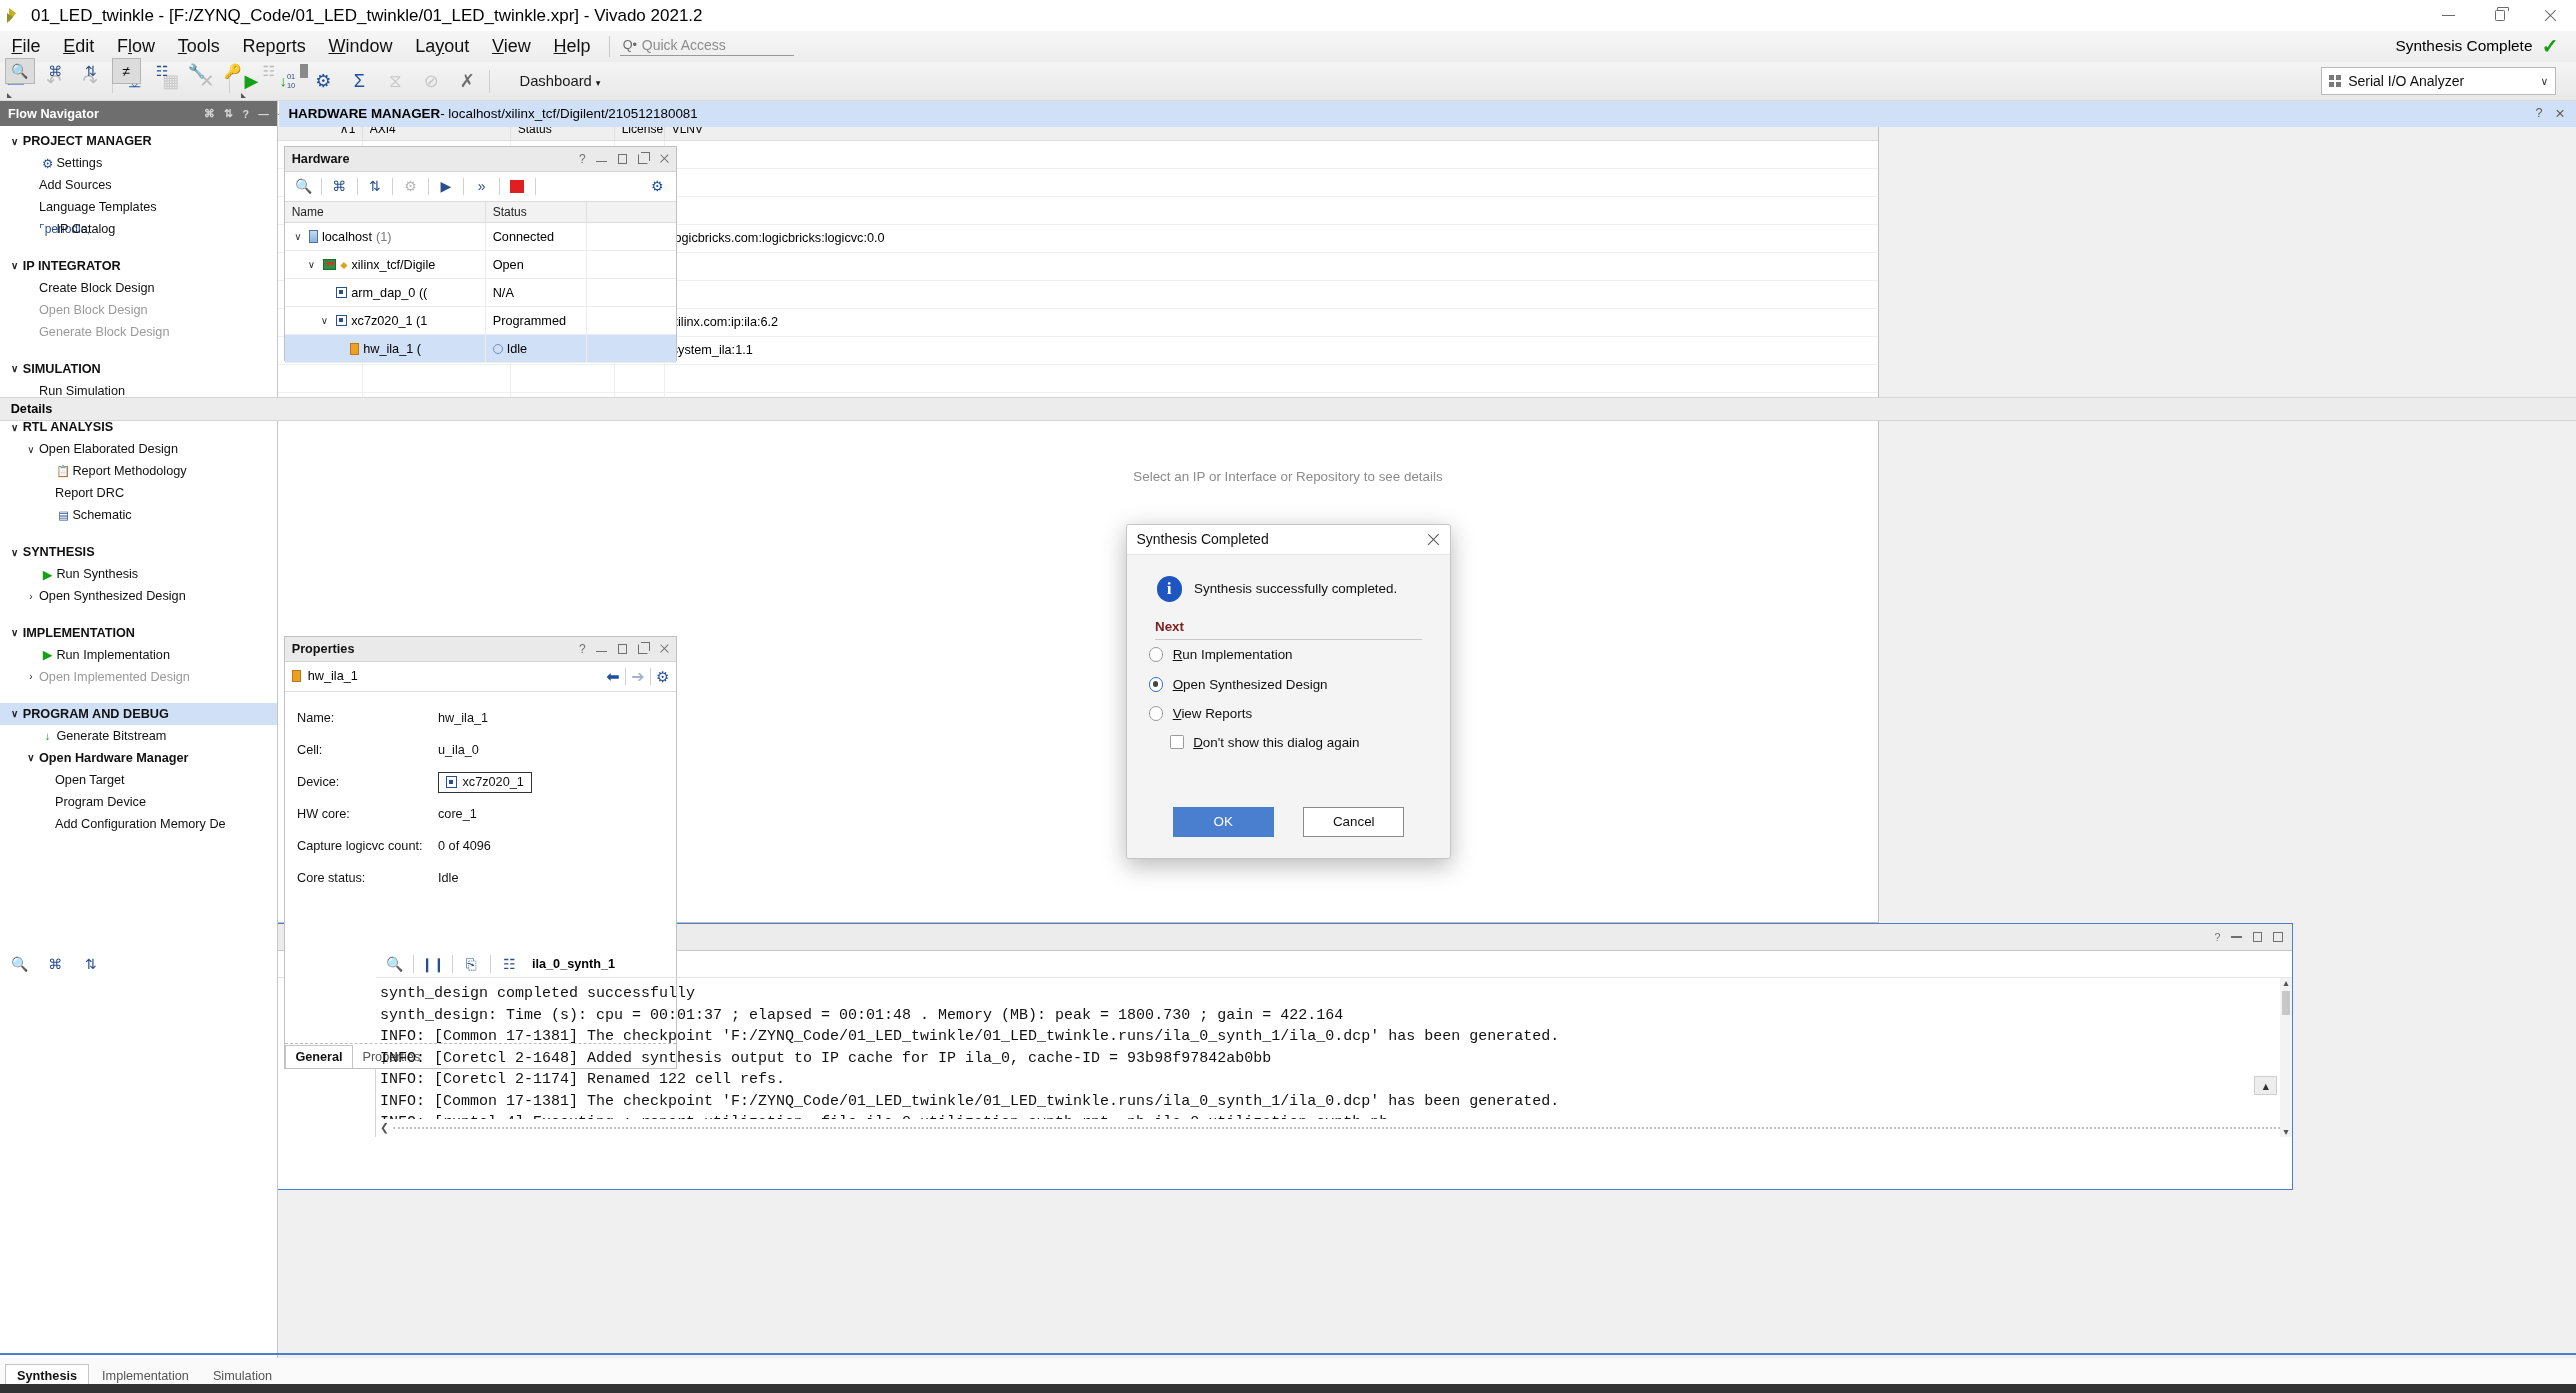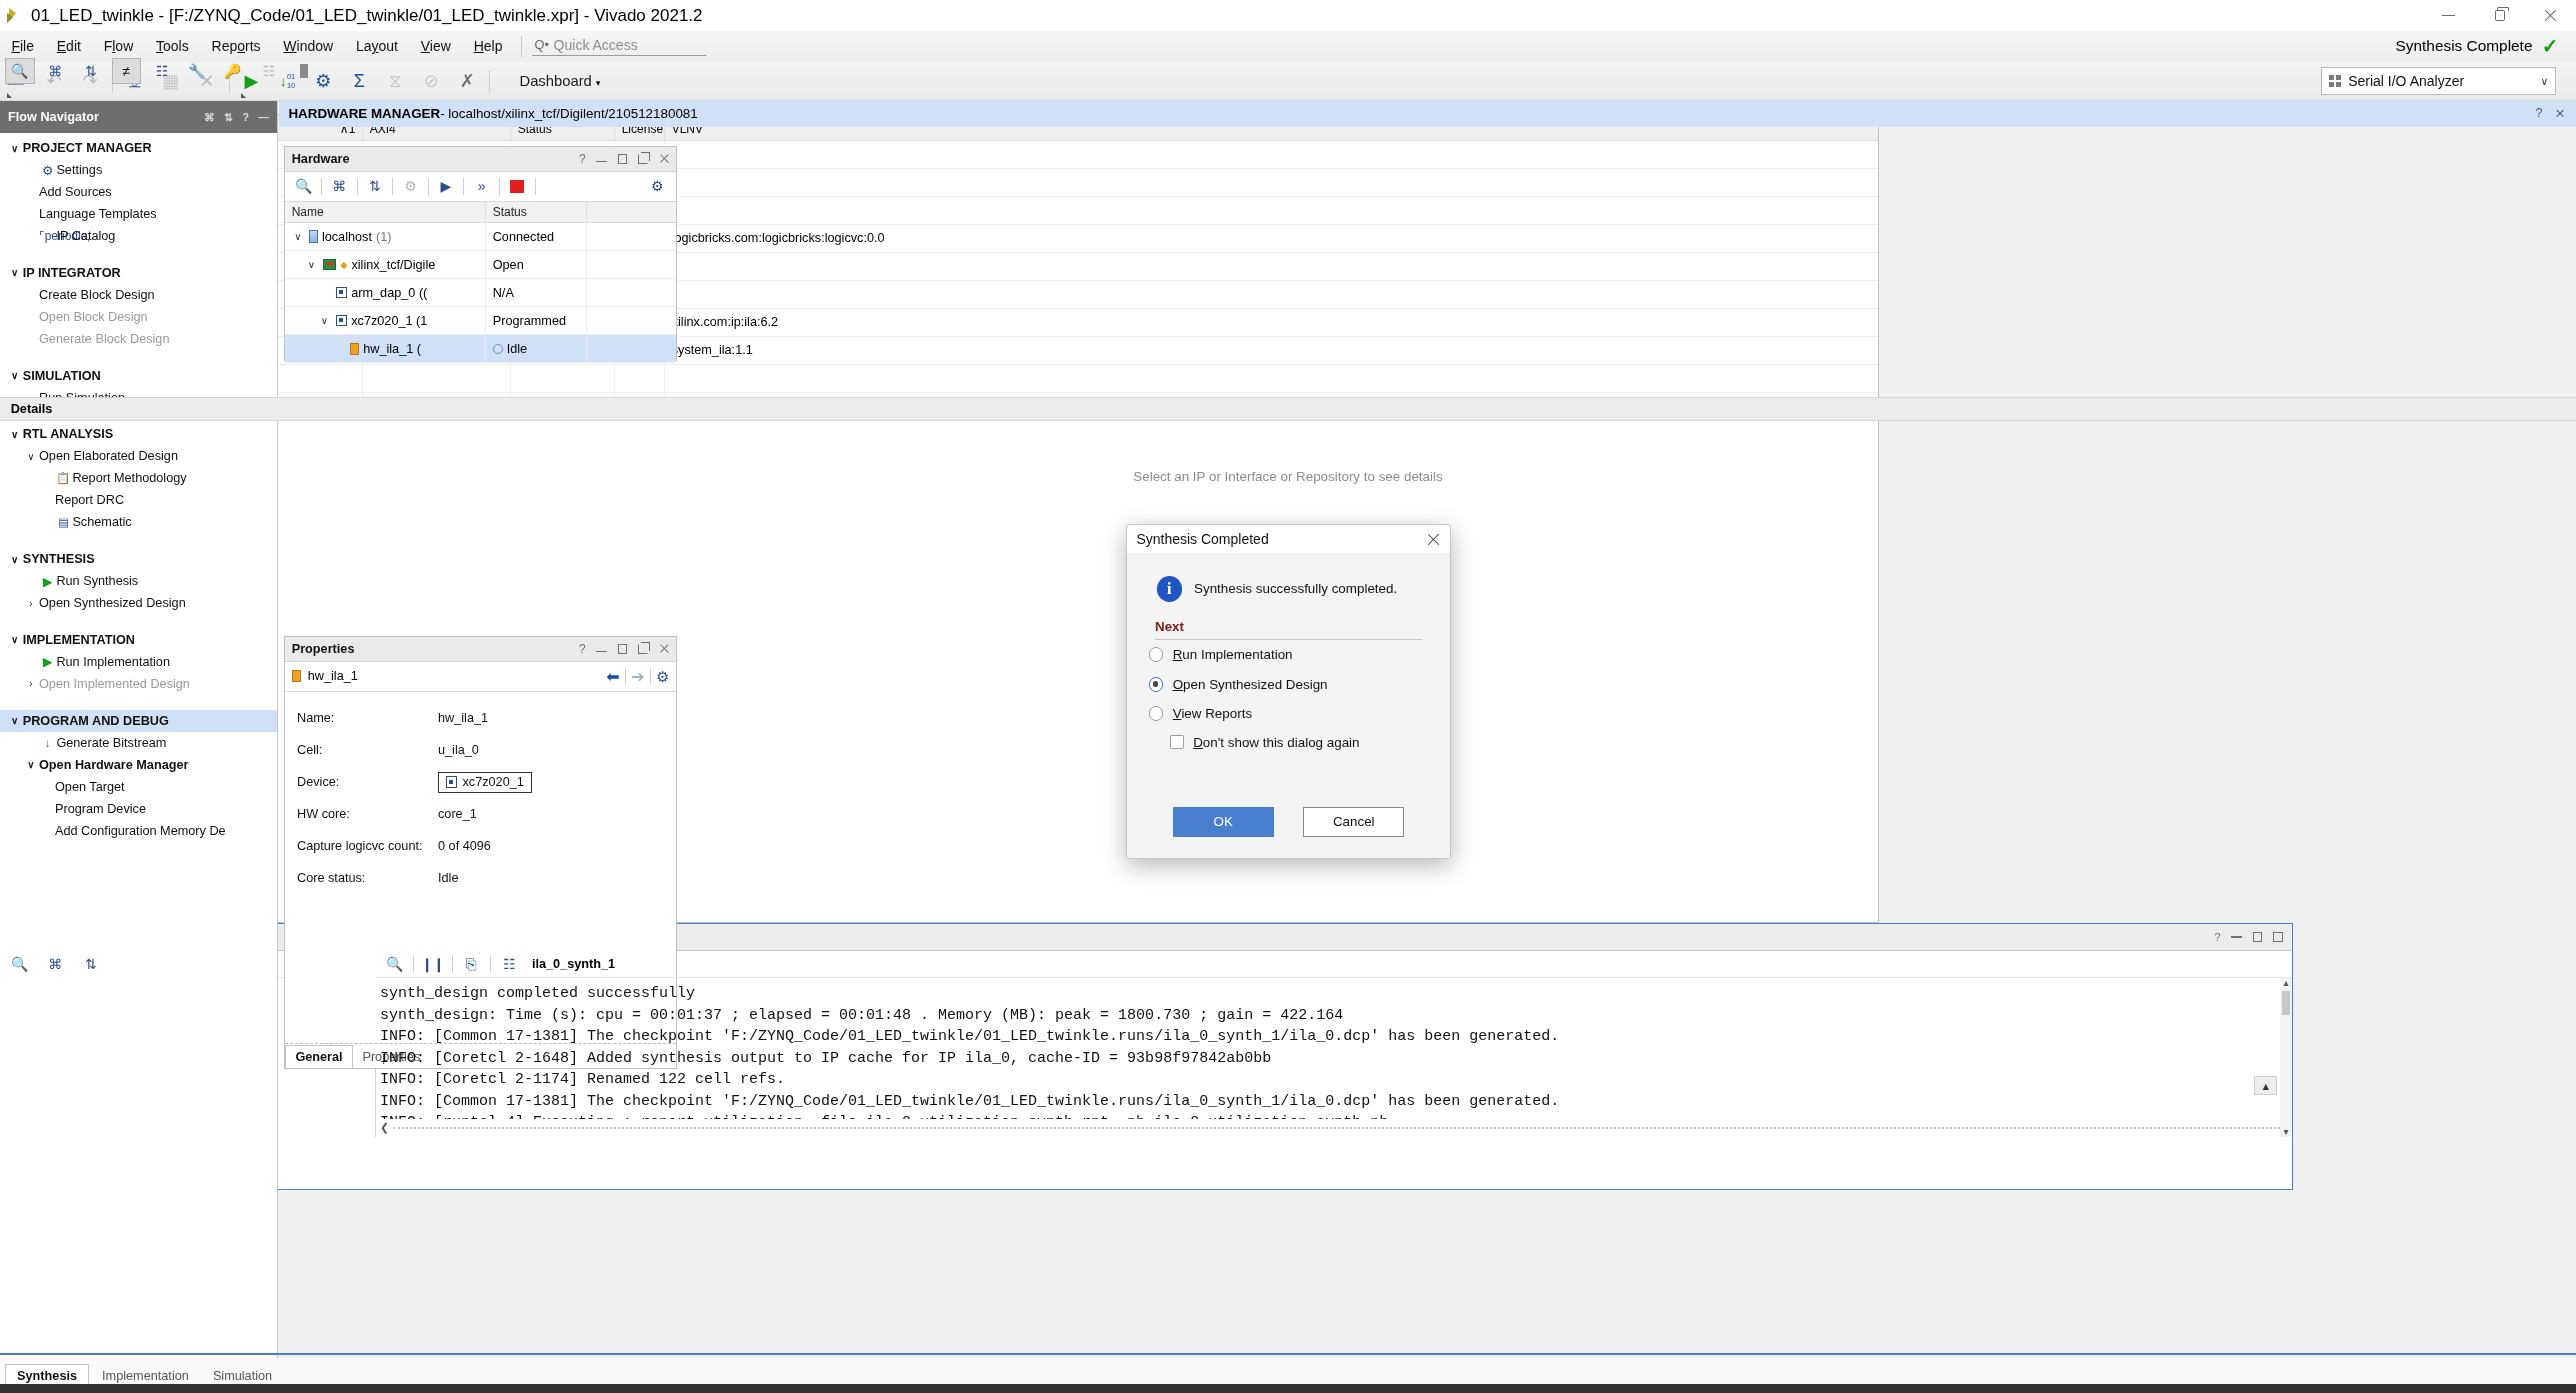--- a/index.html
+++ b/index.html
@@ -42,21 +42,21 @@
   .glyph-close::before,.glyph-close::after{content:"";position:absolute;left:0;top:6.7px;width:14.8px;height:1.3px;background:#6b6b6b;}
   .glyph-close::before{transform:rotate(45deg);} .glyph-close::after{transform:rotate(-45deg);}
 
   
   #menubar {
     position: absolute; left: 0; top: 31px; width: 2576px; height: 31.5px;
     background: linear-gradient(#f6f6f6, #ededed);
     display: flex; align-items: center;
     border-bottom: 0.7px solid #e2e2e2;
   }
-  .menu-item { font-size: 14px; color: #111; padding: 2.7px 11.4px; white-space: nowrap; cursor: default; }
+  .menu-item { font-size: 18px; color: #111; padding: 2.7px 11.4px; white-space: nowrap; cursor: default; }
   .menu-item u { text-decoration: underline; }
   #menu-sep { width: 0.7px; height: 21.5px; background: #c9c9c9; margin: 0 6.7px; }
   #quick-access {
     display: flex; align-items: center; gap: 4.7px;
     border-bottom: 0.7px solid #9a9a9a; padding: 1.3px 2.7px 2px 2.7px;
     min-width: 174px; margin-left: 4px;
   }
   #quick-access .qa-mag { font-size: 12.7px; color: #6a6a6a; }
   #quick-access .qa-ph { font-size: 14px; color: #8c8c8c; }
   #synth-complete { margin-left: auto; display: flex; align-items: center; gap: 9.4px; margin-right: 17.4px; }
@@ -82,21 +82,21 @@
   #flowsel .fs-caret { margin-left: auto; font-size: 10.7px; color:#333; }
   .grid-icon { display: inline-grid; grid-template-columns: 5.4px 5.4px; grid-template-rows: 4.7px 4.7px; gap: 2px; }
   .grid-icon i { background: #7a7a7a; display: block; }
 
   
   #flownav {
     position: absolute; left: 0; top: 101px; width: 278px; height: 1292px;
     background: #ffffff; border-right: 0.7px solid #c6c6c6;
   }
   #flownav-header {
-    height: 32px; background: #6e6e6e; color: #fff; display: flex; align-items: center;
+    height: 25px; background: #6e6e6e; color: #fff; display: flex; align-items: center;
     padding-left: 8px; font-size: 12.7px; font-weight: bold; justify-content: flex-end;
   }
   #flownav-header .fh-icons { margin-left: auto; display: flex; align-items: center; gap: 9.4px; padding-right: 8px; color: #d8d8d8; font-size: 10.7px;}
   .fn-body { padding-top: 4px; }
   .fn-row { display: flex; align-items: center; height: 22px; padding-left: 6.7px; font-size: 12.7px; color: #111; white-space: nowrap; }
   .fn-row.section { font-weight: bold; text-transform: none; }
   .fn-row.sel { background: #cfe0f7; }
   .fn-row .chev { width: 16px; text-align: center; font-size: 10px; color: #222; flex: none; }
   .fn-row .ic { width: 17.4px; text-align: center; flex: none; }
   .fn-row.dim { color: #9a9a9a; }

